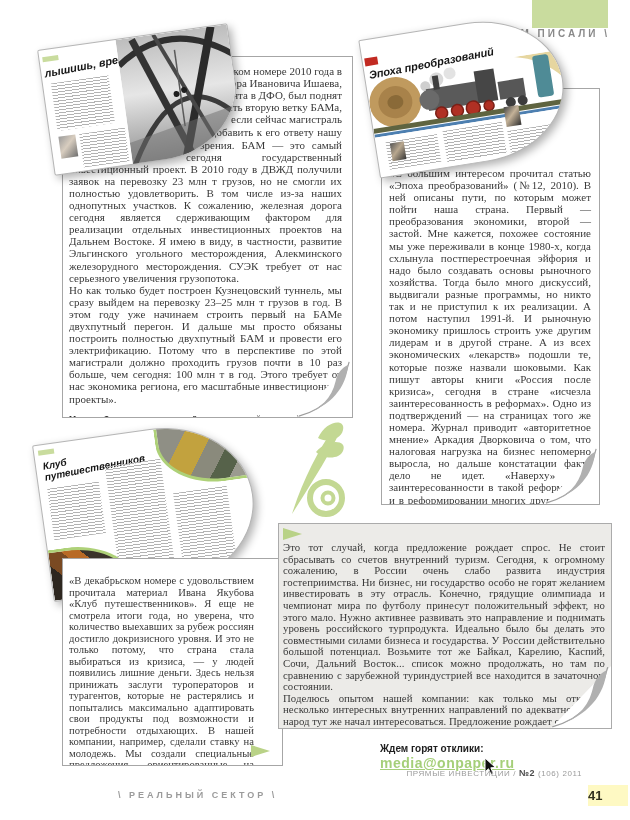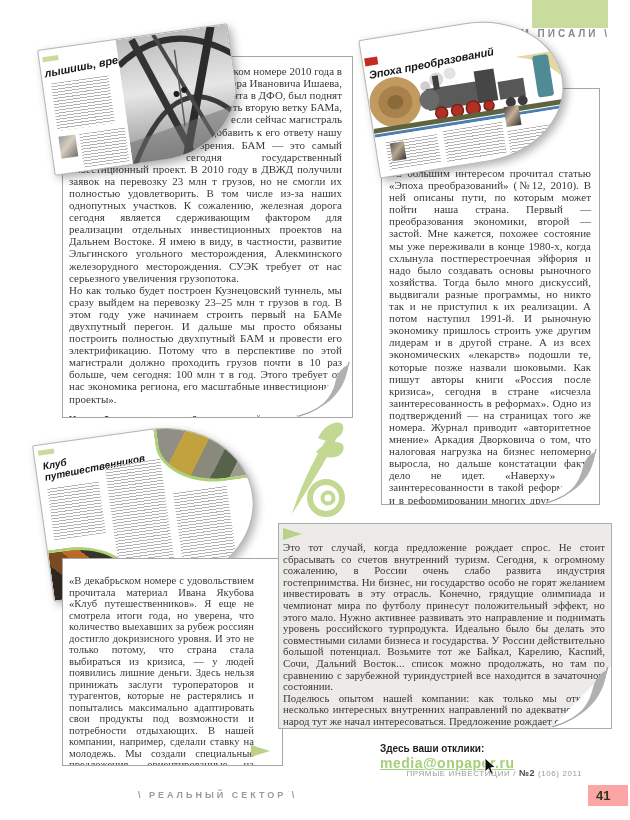--- a/index.html
+++ b/index.html
@@ -59,25 +59,25 @@
   .glyph{left:286px;top:418px;width:70px;height:110px;}
 
   
   .arrow-right{width:0;height:0;border-left:19px solid #b9d287;
                border-top:6px solid transparent;border-bottom:6px solid transparent;}
 
   
   .feedback-label{left:380px;top:743px;font-size:10px;font-weight:bold;color:#1e1e1e;}
   .feedback-email{left:380px;top:755px;font-size:14px;font-weight:bold;color:#a5cf79;
                   text-decoration:underline;letter-spacing:0.5px;}
-  .footer-left{left:118px;top:790px;font-size:9px;font-weight:bold;color:#9b9b9b;letter-spacing:3px;margin-left:20px;}
+  .footer-left{left:118px;top:790px;font-size:9px;font-weight:bold;color:#9b9b9b;letter-spacing:3px;}
   .footer-right{right:48px;top:768px;font-size:8px;color:#9b9b9b;letter-spacing:0.6px;white-space:nowrap;}
   .footer-right b{color:#4a4a4a;font-size:9px;}
-  .page-num{left:588px;top:785px;width:40px;height:21px;background:#fca5a5;color:#33331f;
-            font-size:13px;font-weight:bold;line-height:21px;padding-left:8px;box-sizing:border-box;}
+  .page-num{left:588px;top:785px;width:40px;height:21px;background:#fef9c3;color:#33331f;
+            font-size:13px;font-weight:bold;line-height:21px;box-sizing:border-box;}
 </style>
 </head>
 <body>
 
 <div class="abs green-rect"></div>
 <div class="abs section-label">\ ВЫ НАМ ПИСАЛИ \</div>
 
 <div class="abs letter-box box1">
   <p class="quote intro" style="margin:0 0 0 auto;">«В декабрьском номере 2010 года в интервью Виктора Ивановича Ишаева, полпреда президента в ДФО, был поднят вопрос: зачем строить вторую ветку БАМа, если сейчас магистраль</p>
   <p class="quote" style="margin:1px 0 0 0;">не до конца загружена? Хочу добавить к его ответу нашу профессиональную точку зрения. БАМ — это самый востребованный сегодня государственный инвестиционный проект. В 2010 году в ДВЖД получили заявок на перевозку 23 млн т грузов, но не смогли их полностью удовлетворить. В том числе из-за наших однопутных участков. К сожалению, железная дорога сегодня является сдерживающим фактором для реализации отдельных инвестиционных проектов на Дальнем Востоке. Я имею в виду, в частности, развитие Эльгинского угольного месторождения, Алекминского железорудного месторождения. СУЭК требует от нас серьезного увеличения грузопотока.</p>
@@ -195,21 +195,21 @@
   <p class="quote" style="margin:0;">Это тот случай, когда предложение рождает спрос. Не стоит сбрасывать со счетов внутренний туризм. Сегодня, к огромному сожалению, в России очень слабо развита индустрия гостеприимства. Ни бизнес, ни государство особо не горят желанием инвестировать в эту отрасль. Конечно, грядущие олимпиада и чемпионат мира по футболу принесут положительный эффект, но этого мало. Нужно активнее развивать это направление и поднимать уровень российского турпродукта. Идеально было бы делать это совместными силами бизнеса и государства. У России действительно большой потенциал. Возьмите тот же Байкал, Карелию, Каспий, Сочи, Дальний Восток... список можно продолжать, но там по сравнению с зарубежной туриндустрией все находится в зачаточном состоянии.</p>
   <p class="quote" style="margin:0;">Поделюсь опытом нашей компании: как только мы открыли несколько интересных внутренних направлений по адекватной цене, народ тут же начал интересоваться. Предложение рождает спрос».</p>
 
   <svg class="curl curl-big" viewBox="0 0 60 60">
     <polygon points="60,0 60,60 2,60" fill="#ffffff"></polygon>
     <path d="M56,2 C50,28 34,50 4,58" stroke="#9d9d9d" stroke-width="1.2" fill="none"></path>
     <path d="M55,5 C53,28 38,48 7,57 C27,51 38,39 42,22 C44,13 49,8 55,5 Z" fill="#b0b0b0"></path>
   </svg>
 </div>
 
-<div class="abs feedback-label">Здесь ваши отклики:</div>
+<div class="abs feedback-label">Ждем горят отклики:</div>
 <a href="#" class="abs feedback-email">media@onpaper.ru</a>
 <svg class="abs" style="left:484px;top:757px;width:13px;height:19px;" viewBox="0 0 13 19">
   <path d="M1,1 L1,15 L4.5,11.8 L7,17.5 L9.3,16.4 L6.8,10.8 L11.5,10.5 Z" fill="#111" stroke="#fff" stroke-width="1"></path>
 </svg>
 
 <div class="abs footer-left">\ РЕАЛЬНЫЙ СЕКТОР \</div>
 <div class="abs footer-right"><span>ПРЯМЫЕ ИНВЕСТИЦИИ / </span><b>№2</b><span> (106) 2011</span></div>
 <div class="abs page-num">41</div>
 
 </body></html>

